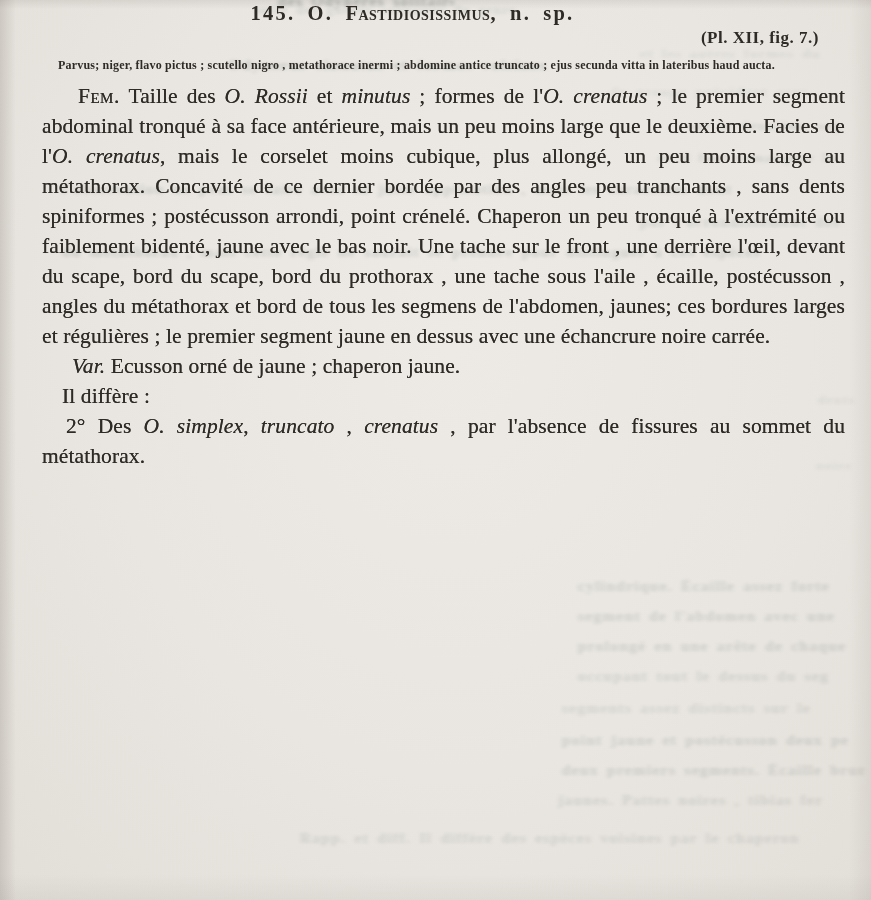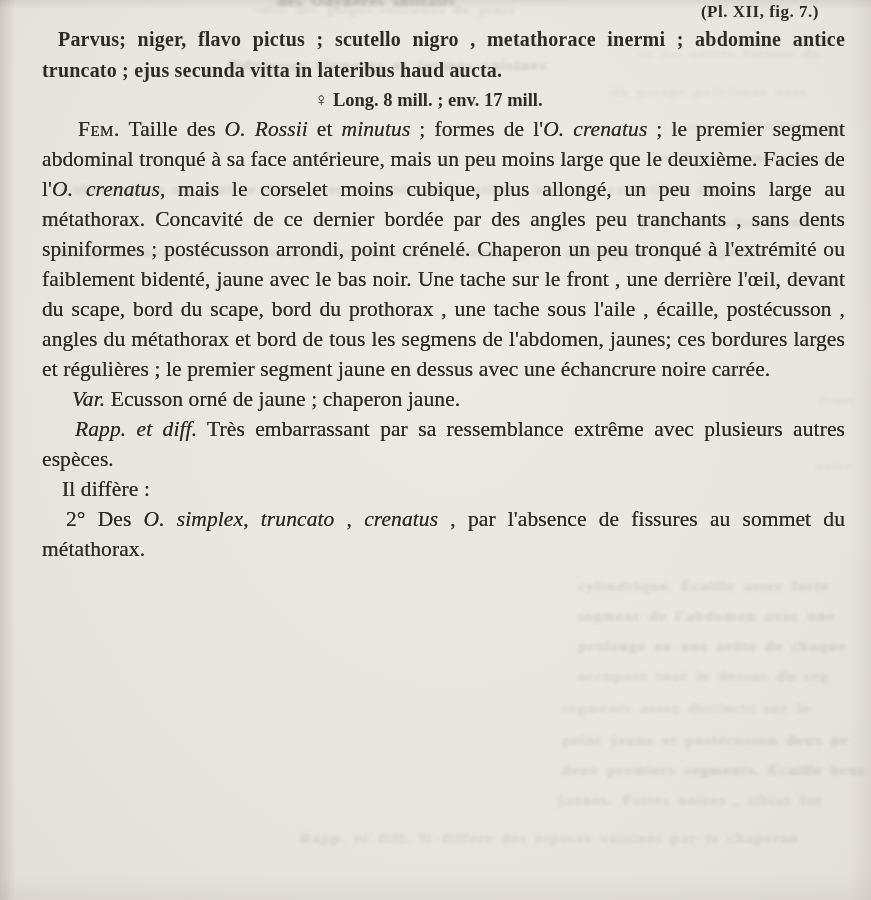--- a/index.html
+++ b/index.html
@@ -55,21 +55,21 @@
     margin-top:46px;
     padding-right:26px;
     text-align:right;
     font-size:17px;line-height:24px;
     font-weight:bold;
     letter-spacing:0.5px;
   }
   .diagnosis{
     margin-top:12px;
     margin-left:16px;
-    font-size:20px;line-height:31px;
+    font-size:12px;line-height:31px;
     font-weight:bold;
     text-align:justify;
     text-indent:16px;
     letter-spacing:0.2px;
   }
   .measure{
     margin-top:5px;
     padding-right:30px;
     text-align:center;
     font-size:18.5px;line-height:28px;
@@ -113,32 +113,31 @@
       <div class="bleed-line" style="left: 578px; top: 668px; width: 288px; font-size: 15px; opacity: 0.2;">occupant tout le dessus du seg</div>
       <div class="bleed-line" style="left: 562px; top: 700px; width: 302px; font-size: 15px; opacity: 0.18;">segments assez distincts sur le</div>
       <div class="bleed-line" style="left: 562px; top: 732px; width: 302px; font-size: 15px; opacity: 0.23;">point jaune et postécusson deux pe</div>
       <div class="bleed-line" style="left: 562px; top: 762px; width: 302px; font-size: 15px; opacity: 0.23;">deux premiers segments. Écaille brune</div>
       <div class="bleed-line" style="left: 558px; top: 792px; width: 308px; font-size: 15px; opacity: 0.2;">jaunes. Pattes noires , tibias fer</div>
       <div class="bleed-line" style="left: 300px; top: 830px; width: 560px; font-size: 15px; opacity: 0.19;">Rapp. et diff. Il diffère des espèces voisines par le chaperon</div>
     </div>
 
   <div class="content">
 
+    <h1 class="heading"><span>145. O. </span><span class="seg-smallcaps">Fastidiosissimus</span><span>, n. sp.</span></h1>
 
     <div class="plate">(Pl. XII, fig. 7.)</div>
 
     <p class="diagnosis"><span>Parvus; niger, flavo pictus ; scutello nigro , metathorace inermi ; abdomine antice truncato ; ejus secunda vitta in lateribus haud aucta.</span></p>
 
-    <div class="measure"><span>♀ Long. 8 mill. ; env. 17 mill.</span></div>
 
     <p class="bodytext fem"><span class="seg-smallcaps">Fem.</span><span> Taille des </span><span class="seg-italic">O. Rossii</span><span> et </span><span class="seg-italic">minutus</span><span> ; formes de l'</span><span class="seg-italic">O. crenatus</span><span> ; le premier segment abdominal tronqué à sa face antérieure, mais un peu moins large que le deuxième. Facies de l'</span><span class="seg-italic">O. crenatus</span><span>, mais le corselet moins cubique, plus allongé, un peu moins large au métathorax. Concavité de ce dernier bordée par des angles peu tranchants , sans dents spiniformes ; postécusson arrondi, point crénelé. Chaperon un peu tronqué à l'extrémité ou faiblement bidenté, jaune avec le bas noir. Une tache sur le front , une derrière l'œil, devant du scape, bord du scape, bord du prothorax , une tache sous l'aile , écaille, postécusson , angles du métathorax et bord de tous les segmens de l'abdomen, jaunes; ces bordures larges et régulières ; le premier segment jaune en dessus avec une échancrure noire carrée.</span></p>
 
     <p class="bodytext var"><span class="seg-italic">Var.</span><span>  Ecusson orné de jaune ; chaperon jaune.</span></p>
 
 
-    <p class="bodytext rapp"><span class="seg-italic">Rapp. et diff.</span><span> Très embarrassant par sa ressemblance extrême avec plusieurs autres espèces.</span></p>
 
     <p class="bodytext differe"><span>Il diffère :</span></p>
 
     <p class="bodytext point1"><span>2° Des </span><span class="seg-italic">O. simplex</span><span>, </span><span class="seg-italic">truncato</span><span> , </span><span class="seg-italic">crenatus</span><span> , par l'absence de fissures au sommet du métathorax.</span></p>
 
   </div>
 </div>
 
 </body></html>

